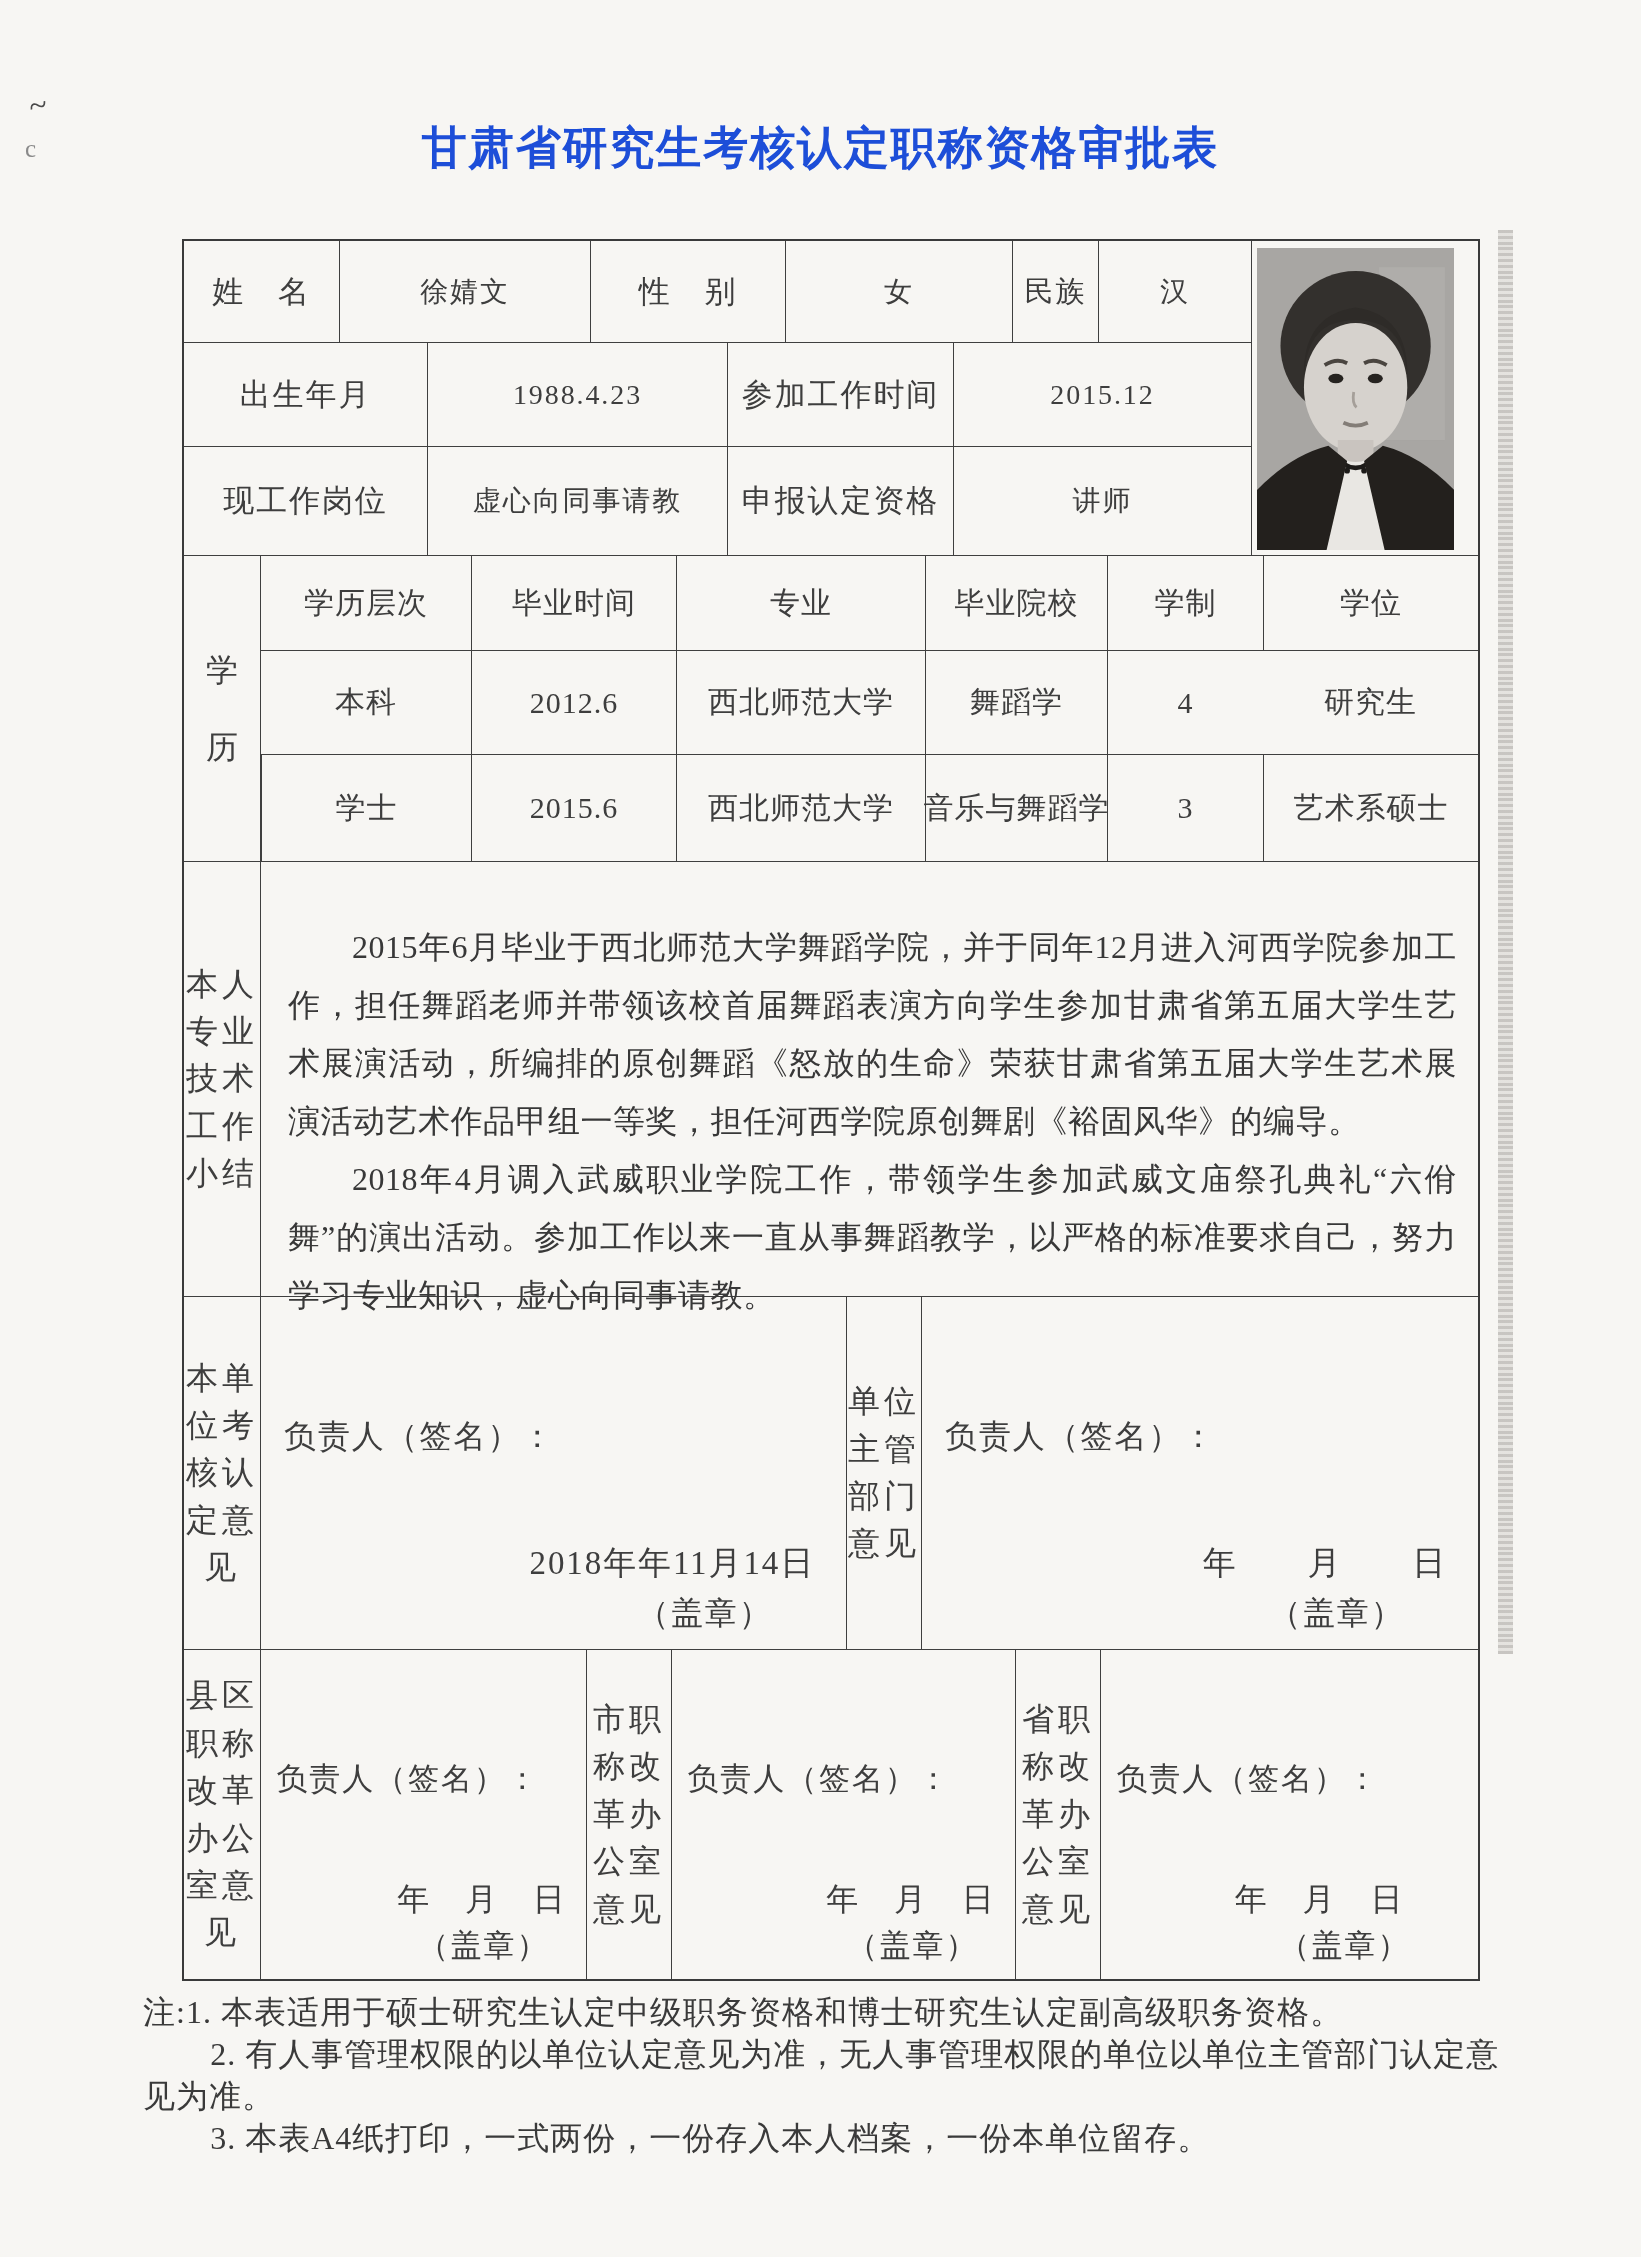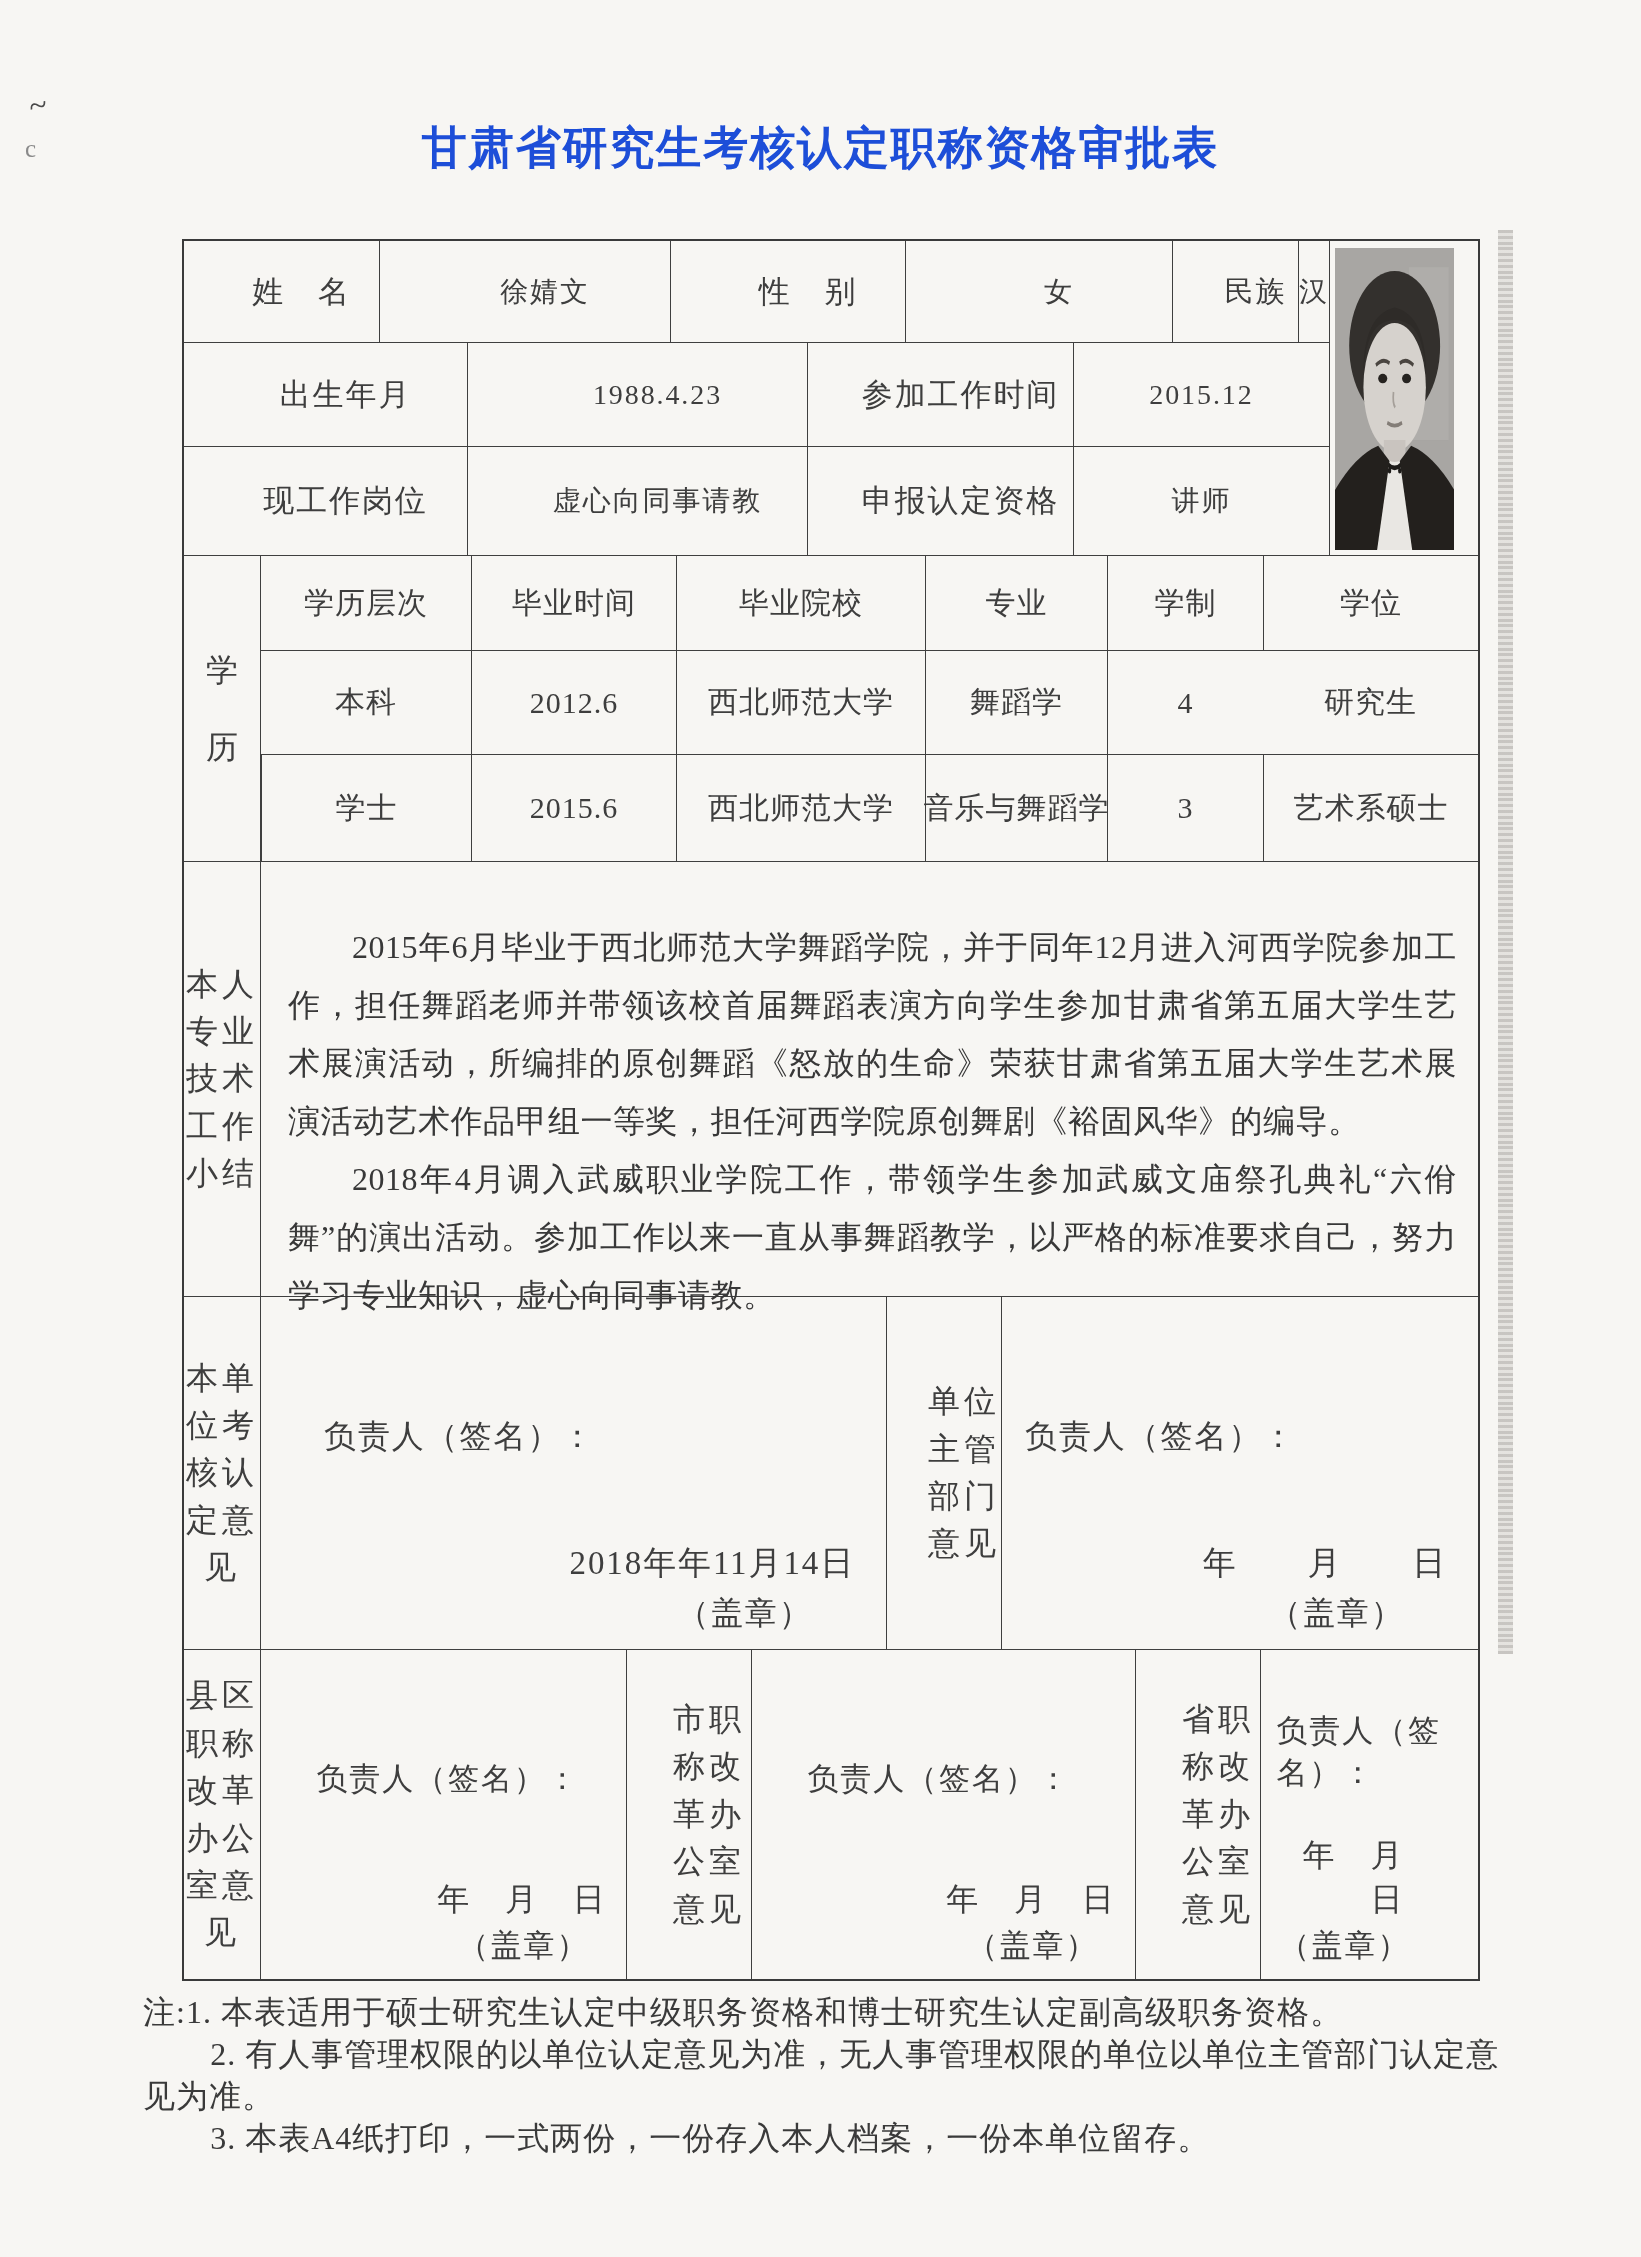--- a/index.html
+++ b/index.html
@@ -26,21 +26,21 @@
     text-align:center; font-family:"Liberation Sans","DejaVu Sans",sans-serif;
     font-size:45px; font-weight:700; letter-spacing:1.9px; color:#1d4ed8;
   }
 
   .form{
     position:absolute; left:182px; top:239px; width:1298px; height:1742px;
     border:2.9px solid #3a3a3a;
     display:flex; flex-direction:column;
     font-size:31px;
   }
-  .bdr{ border-right:1.9px solid #3f3f3f;margin-left:40px; }
+  .bdr{ border-right:1.9px solid #3f3f3f; }
 
   .cell{ display:flex; align-items:center; justify-content:center; text-align:center; }
   .label{ letter-spacing:1.9px; }
 
   
   .secA{ height:315px; display:flex; border-bottom:1.9px solid #3f3f3f; }
   .secA-left{ flex:1; display:flex; flex-direction:column; }
   .row{ display:flex; }
   .rowA1{ height:102px; border-bottom:1.9px solid #3f3f3f; }
   .rowA2{ height:104px; border-bottom:1.9px solid #3f3f3f; }
@@ -197,22 +197,22 @@
       </div>
     </div>
 
     <div class="secB">
       <div class="vlabel vl80">
         <span class="vt vt1">学历</span>
       </div>
       <div class="edu">
         <div class="ec c1 r1 label">学历层次</div>
         <div class="ec r1 label">毕业时间</div>
+        <div class="ec r1 label">专业</div>
         <div class="ec r1 label">毕业院校</div>
-        <div class="ec r1 label">专业</div>
         <div class="ec r1 label">学制</div>
         <div class="ec r1 label">学位</div>
 
         <div class="ec c1">本科</div>
         <div class="ec">2012.6</div>
         <div class="ec">西北师范大学</div>
         <div class="ec">舞蹈学</div>
         <div class="ec">4</div>
         <div class="ec c1">研究生</div>
 

